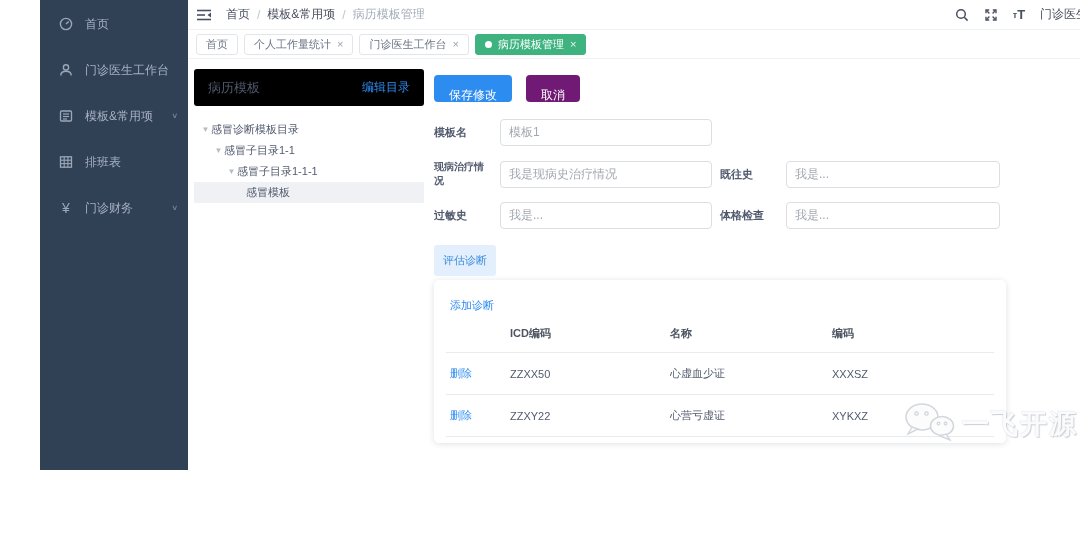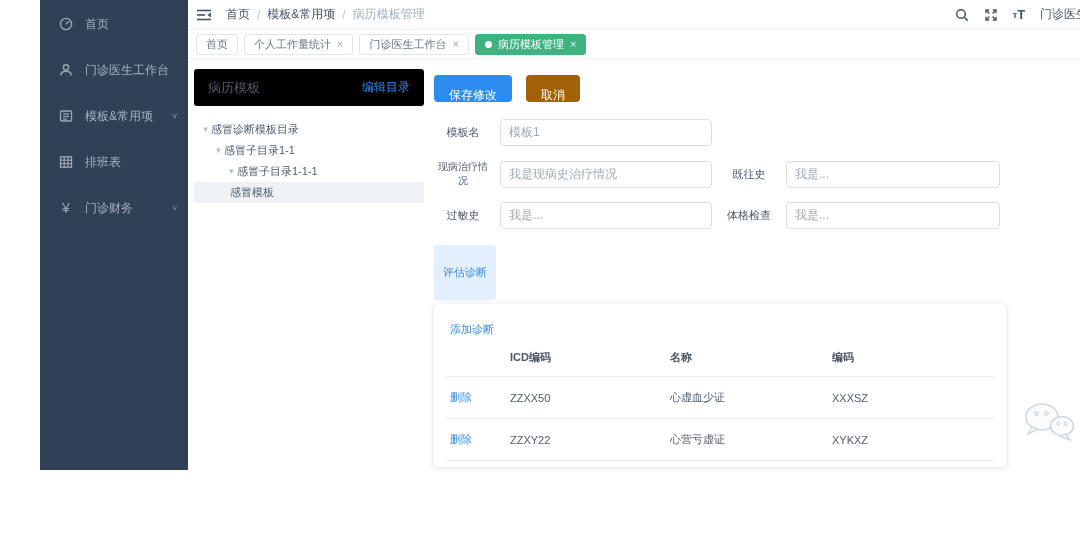--- a/index.html
+++ b/index.html
@@ -54,34 +54,34 @@
   .tree-node { height:21px; display:flex; align-items:center; cursor:pointer; }
   .tree-arrow { width:11px; font-size:8px; color:#b6bcc6; flex-shrink:0; text-align:center; }
   .tree-node.selected { background:#eff1f4; }
 
   
   .form-area { flex:1; padding-left:10px; }
   .btn-row { margin-top:6px; display:flex; gap:14px; }
   .btn { height:27px; padding:12px 15px; border:none; border-radius:4px; color:#fff;
          font-size:12px; cursor:pointer; font-family:inherit; }
   .btn-primary { background:#2d8cf0; }
-  .btn-danger { background:#a16207;font-family:Liberation Mono, monospace; }
+  .btn-danger { background:#701a75;font-family:Liberation Mono, monospace; }
 
   .form-row { display:flex; margin-top:14px; }
   .field { display:flex; align-items:center; width:278px; flex-shrink:0; }
   .field.col2 { margin-left:8px; width:280px; }
-  .flabel { width:58px; flex-shrink:0; text-align:center; font-size:11px; font-weight:normal;
+  .flabel { width:58px; flex-shrink:0; text-align:left; font-size:11px; font-weight:bold;
             color:#515a6e; }
   .finput { margin-left:8px; height:27px; border:1px solid #dcdee2; border-radius:4px;
             padding:0 8px; font-size:12px; color:#a2a8b1; width:212px; outline:none;
             font-family:inherit; background:#fff; }
   .field.col2 .finput { width:214px; }
   .finput.wide { width:238px; }
 
-  .chip { display:inline-block; margin-top:16px; padding:20px 9px; background:#e3effc;
+  .chip { display:inline-block; margin-top:16px; padding:8px 9px; background:#e3effc;
           color:#3f8ede; font-size:11px; border-radius:3px; cursor:pointer; }
 
   .card { margin-top:4px; width:572px; background:#fff; border-radius:5px;
           box-shadow:0 1px 6px rgba(30,40,60,.14); padding:6px 12px 6px; }
   .add-row { text-align:left; padding:9px 4px 4px; }
   .add-link { font-size:11px; color:#2d8cf0; cursor:pointer; }
   table.diag { width:100%; border-collapse:collapse; font-size:11px; }
   table.diag th { text-align:left; font-weight:bold; color:#4d5562; padding:9px 4px 11px;
                   border-bottom:1px solid #e8eaec; }
   table.diag td { padding:13px 4px; border-bottom:1px solid #e8eaec; color:#515a6e; }
@@ -233,21 +233,21 @@
             <span>感冒诊断模板目录</span>
           </div>
           <div class="tree-node" style="padding-left:19px;">
             <span class="tree-arrow">▼</span>
             <span>感冒子目录1-1</span>
           </div>
           <div class="tree-node" style="padding-left:32px;">
             <span class="tree-arrow">▼</span>
             <span>感冒子目录1-1-1</span>
           </div>
-          <div class="tree-node selected" style="padding-left:36px;">
+          <div class="tree-node selected" style="padding-left:52px;">
             <span>感冒模板</span>
           </div>
         </div>
       </div>
 
       <div class="form-area">
         <div class="btn-row">
           <button class="btn btn-primary">保存修改</button>
           <button class="btn btn-danger">取消</button>
         </div>
@@ -322,16 +322,17 @@
           <ellipse cx="22" cy="17" rx="16" ry="13" fill="#fcfcfd" stroke="#d3d8de" stroke-width="1.6"></ellipse>
           <path d="M12 27 L8 34 L18 29 Z" fill="#fcfcfd" stroke="#d3d8de" stroke-width="1.4"></path>
           <circle cx="16.5" cy="13.5" r="1.7" fill="none" stroke="#cfd4da" stroke-width="1.2"></circle>
           <circle cx="26.5" cy="13.5" r="1.7" fill="none" stroke="#cfd4da" stroke-width="1.2"></circle>
           <ellipse cx="42" cy="26" rx="11.5" ry="9.5" fill="#fcfcfd" stroke="#d3d8de" stroke-width="1.6"></ellipse>
           <path d="M46 34 L50 40 L40 36 Z" fill="#fcfcfd" stroke="#d3d8de" stroke-width="1.4"></path>
           <circle cx="38.5" cy="23.5" r="1.4" fill="none" stroke="#cfd4da" stroke-width="1.1"></circle>
           <circle cx="45.5" cy="23.5" r="1.4" fill="none" stroke="#cfd4da" stroke-width="1.1"></circle>
         </svg>
       </span>
+      <span class="wm-text">一飞开源</span>
     </div>
 
   </div>
 </div>
 
 </body></html>

